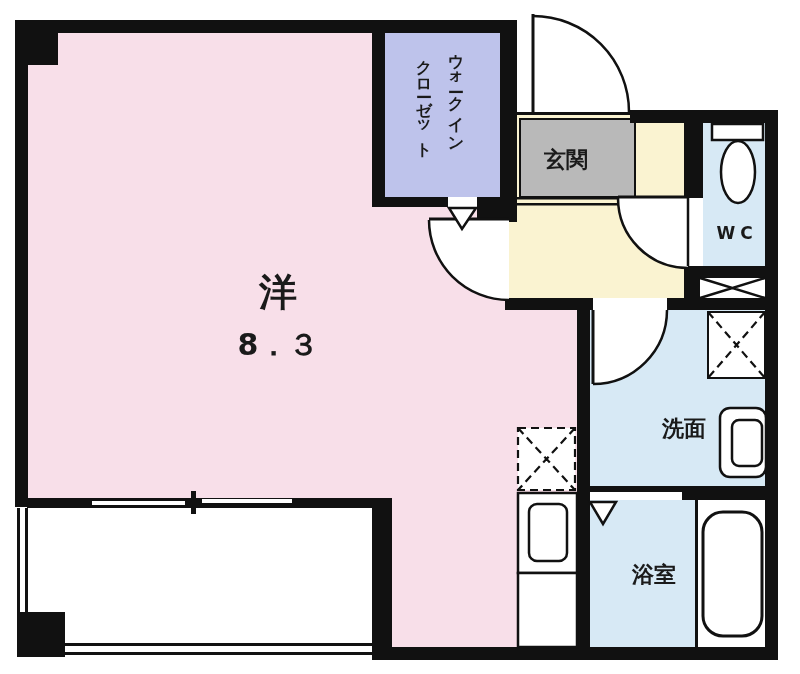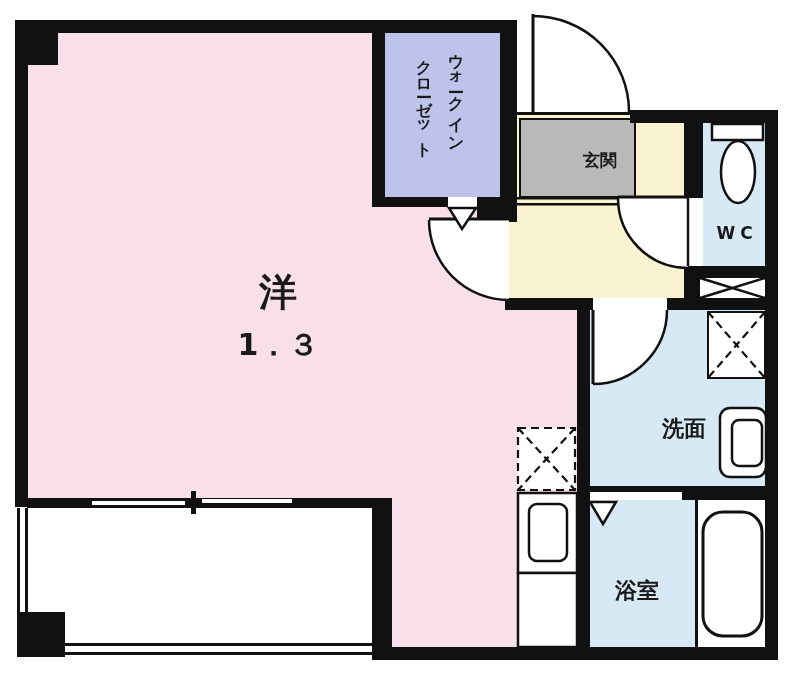--- a/index.html
+++ b/index.html
@@ -133,22 +133,22 @@
     </g>
 
     <g>
       <rect class="fix" x="518" y="493" width="59" height="80"></rect>
       <rect class="fix" x="529" y="504" width="38" height="57" rx="8"></rect>
       <rect class="fix" x="518" y="573" width="59" height="74"></rect>
     </g>
   </svg>
 
   <div class="lbl" style="left:278px;top:292px;font-size:38px;">洋</div>
-  <div class="lbl" style="left:278px;top:345px;font-size:30px;">1．３</div>
+  <div class="lbl" style="left:278px;top:345px;font-size:30px;">8．３</div>
 
   <div class="vlbl" style="left:448px;top:42px;font-size:16px;">ウォークイン</div>
   <div class="vlbl" style="left:416px;top:48px;font-size:16px;">クローゼット</div>
 
-  <div class="lbl" style="left:600px;top:160px;font-size:17px;">玄関</div>
+  <div class="lbl" style="left:566px;top:160px;font-size:22px;">玄関</div>
   <div class="lbl" style="left:737px;top:233px;font-size:17px;letter-spacing:5px;">WC</div>
   <div class="lbl" style="left:653px;top:429px;font-size:22px;margin-left:31px;">洗面</div>
-  <div class="lbl" style="left:637px;top:575px;font-size:22px;margin-top:16px;">浴室</div>
+  <div class="lbl" style="left:654px;top:575px;font-size:22px;">浴室</div>
 </div>
 
 </body></html>

